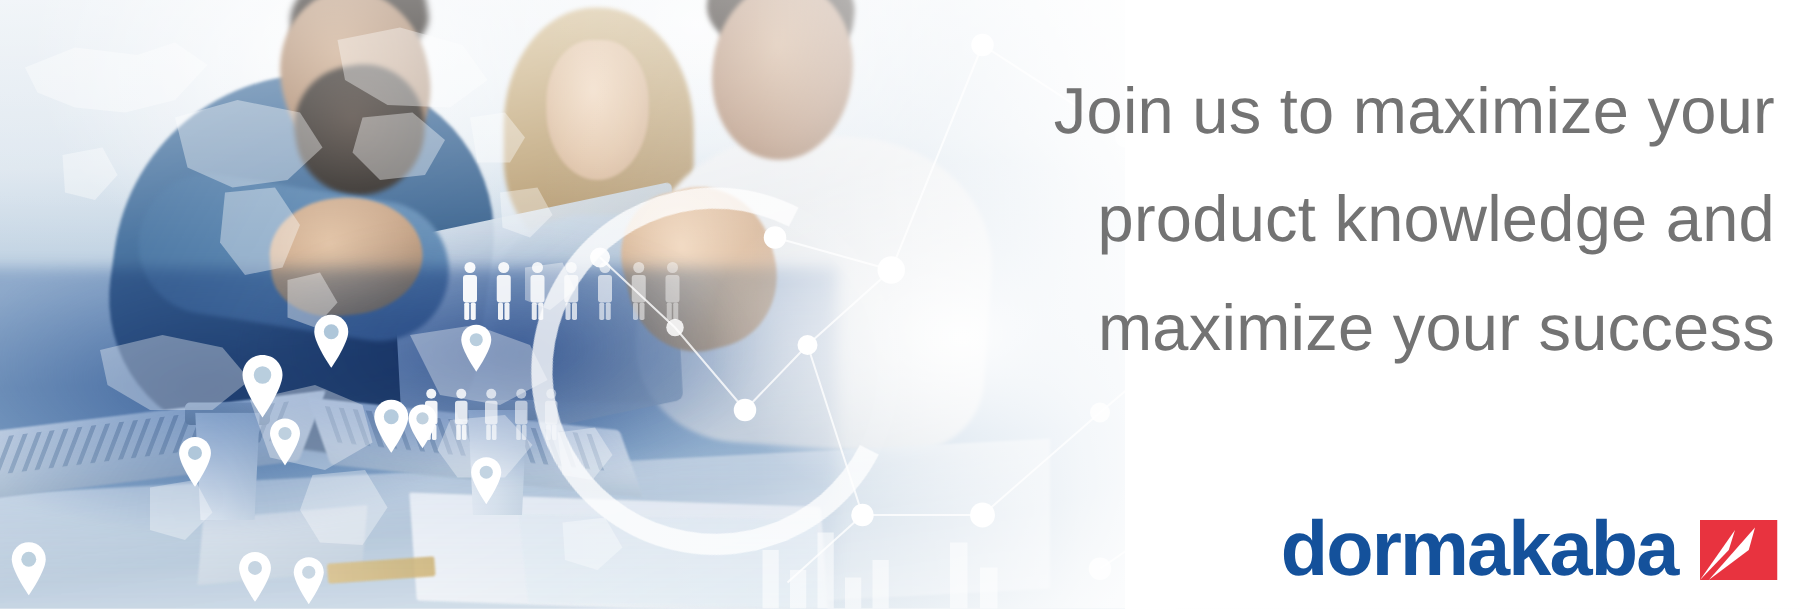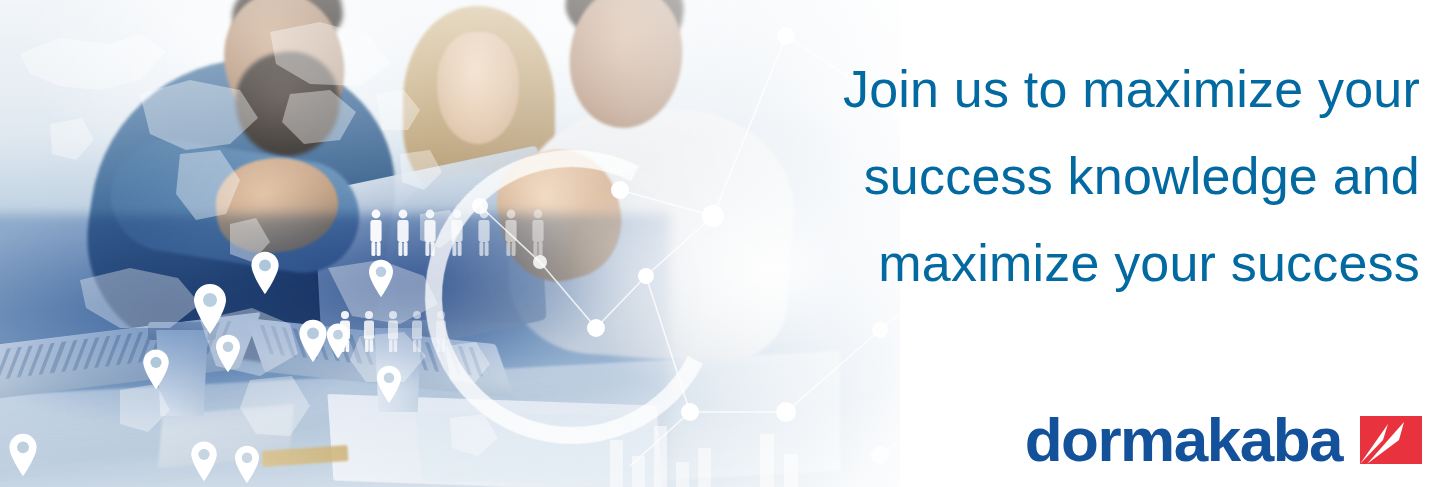--- a/index.html
+++ b/index.html
@@ -343,21 +343,21 @@
     position:absolute;
     right:20px;
     top:46px;
     width:740px;
     text-align:right;
     font-family:"Liberation Sans",sans-serif;
     font-weight:400;
     font-size:52px;
     line-height:87px;
     letter-spacing:.2px;
-    color:#0369a1;
+    color:#737373;
     white-space:nowrap;
   }
   .headline .ln{display:block;}
 
   
   .logo{
     position:absolute;
     right:18px;
     bottom:16px;
     display:flex;
@@ -625,21 +625,21 @@
       </g>
     </svg>
 
     <div class="fade-top"></div>
     <div class="glow"></div>
     <div class="fade"></div>
   </div>
 
   <div class="headline">
     <span class="ln">Join us to maximize your</span>
-    <span class="ln">success knowledge and</span>
+    <span class="ln">product knowledge and</span>
     <span class="ln">maximize your success</span>
   </div>
 
   <div class="logo">
     <span class="logo-word">dormakaba</span>
     <svg class="logo-mark" viewBox="0 0 62 48">
       <rect x="0" y="0" width="62" height="48" fill="#E8333F"></rect>
       <path d="M0 48 L28 8 L23 24 Z" fill="#ffffff"></path>
       <path d="M7 48 L44 6 L39 24 Z" fill="#ffffff"></path>
     </svg>

